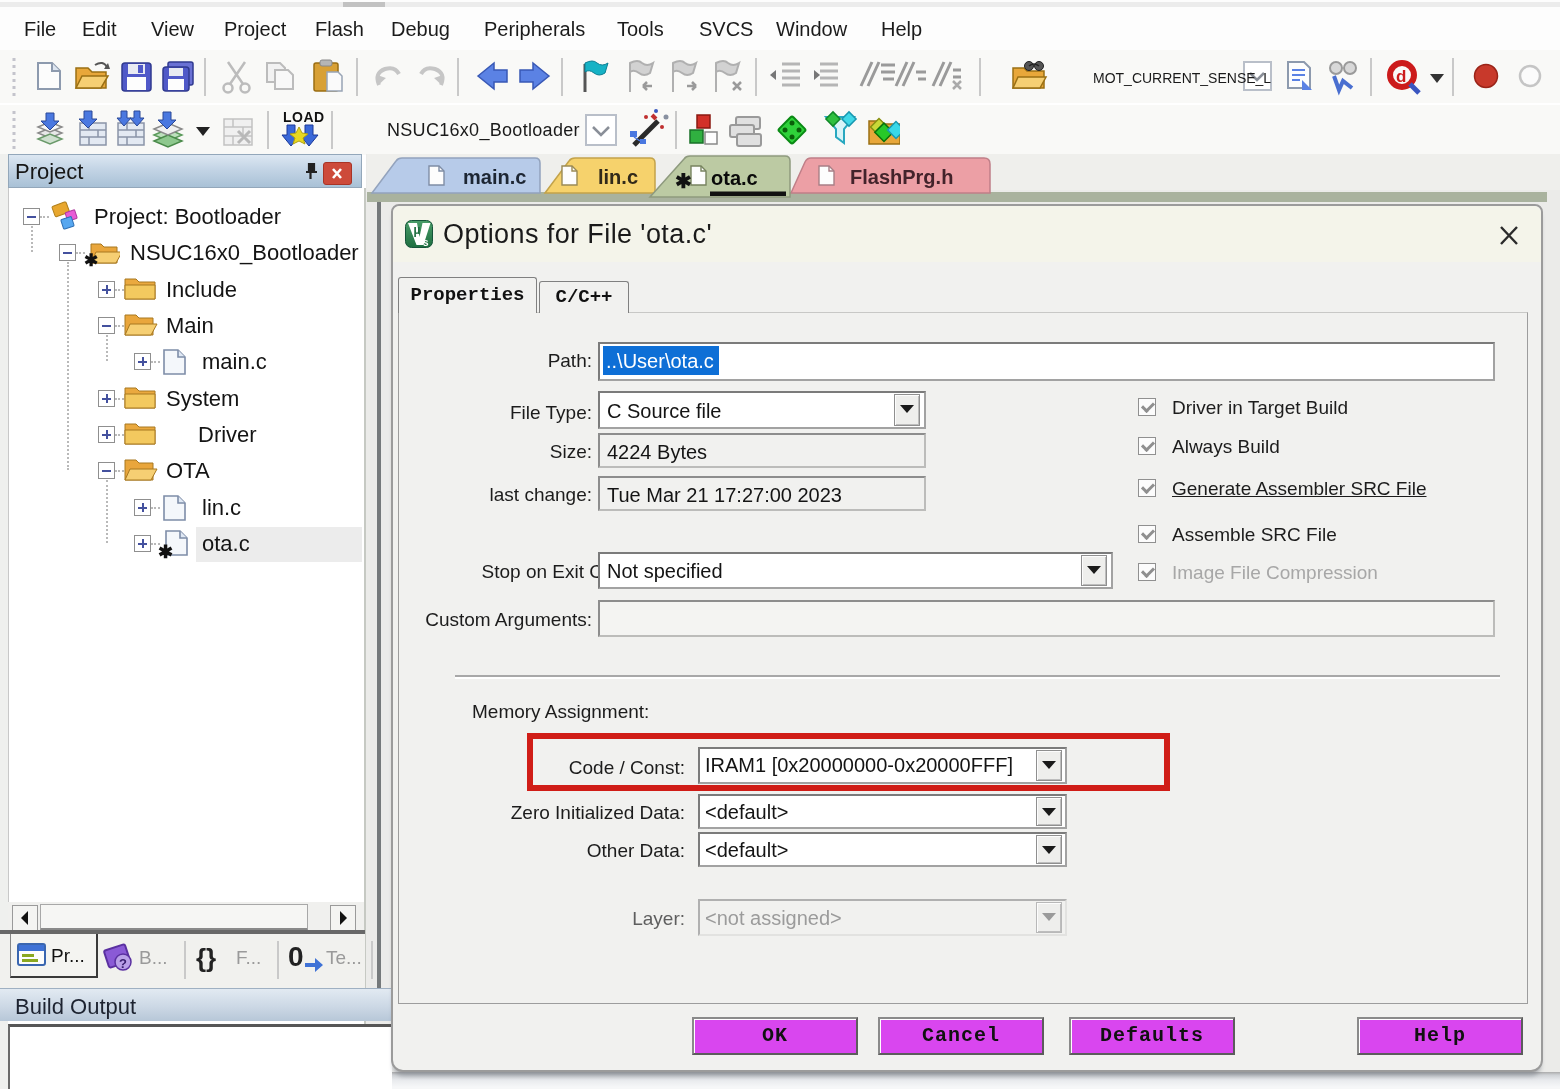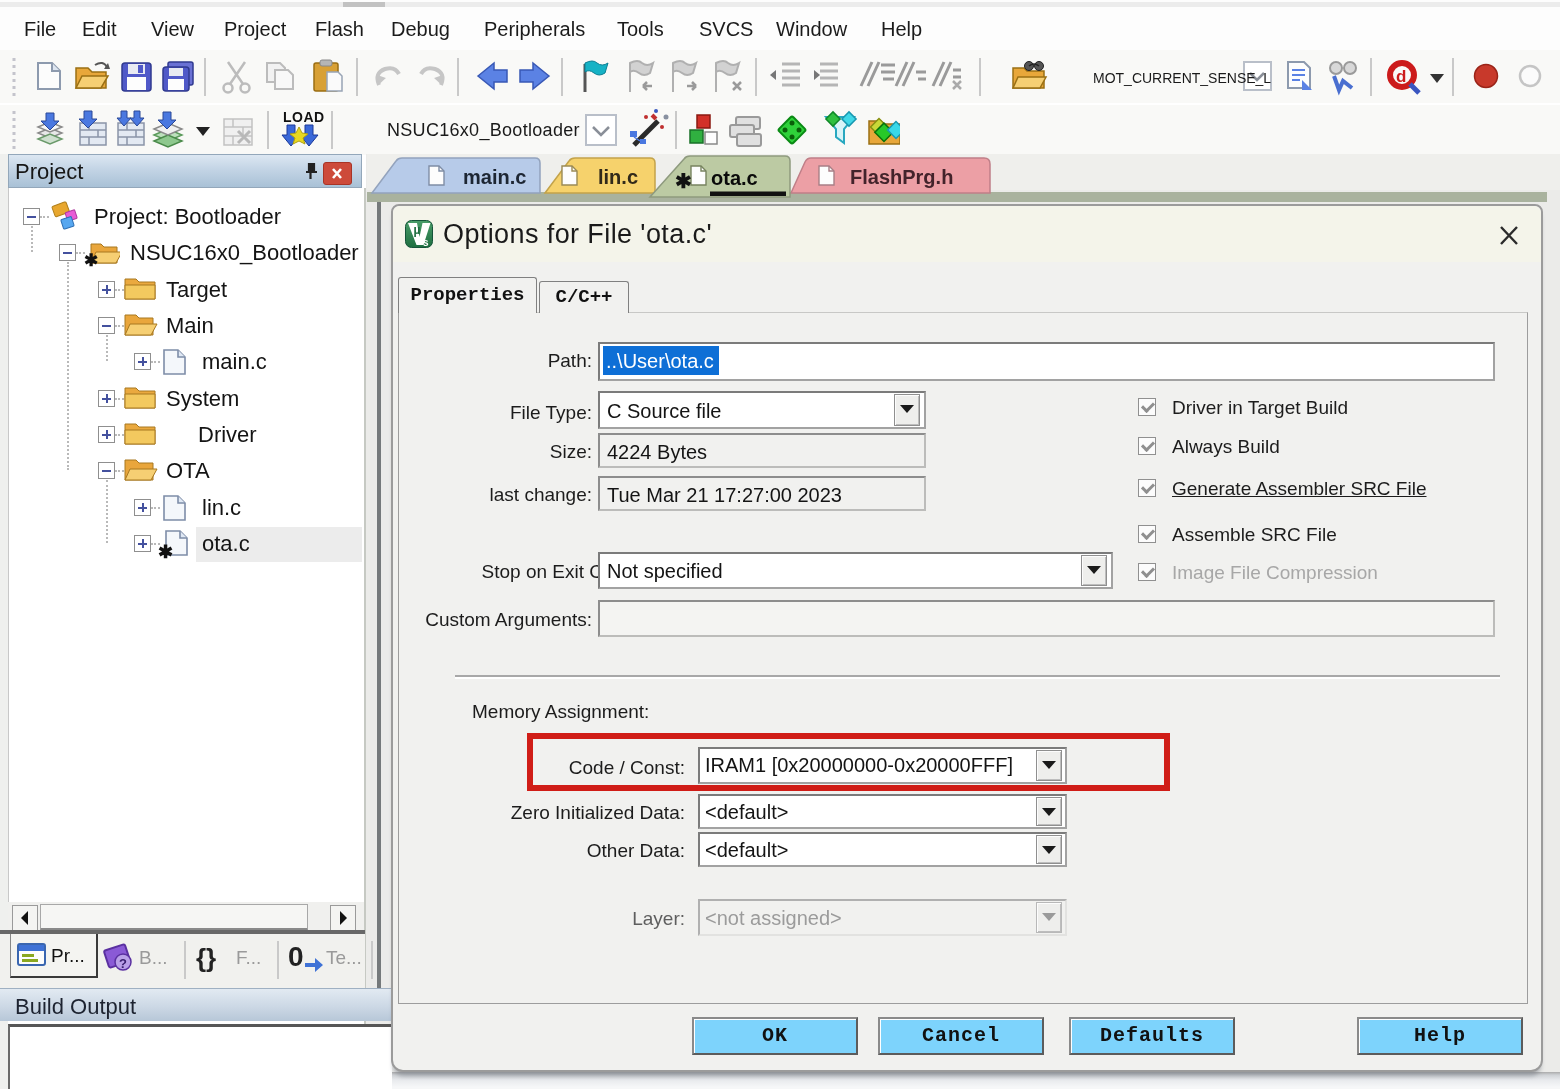--- a/index.html
+++ b/index.html
@@ -39,21 +39,21 @@
   .cbtn{position:absolute;width:26px;background:#eeeeec;box-sizing:border-box;
       border:1px solid #8f8f8f;box-shadow:inset 1px 1px 0 #fcfcfc, inset -1px -1px 0 #bdbdbd;}
   .cbtn:after{content:"";position:absolute;left:5px;top:10px;border:7px solid transparent;
       border-top:8px solid #1a1a1a;}
   .cbtn.dis:after{border-top-color:#9a9a9a;}
   .cb{position:absolute;width:18px;height:18px;background:#fcfcfc;border:1px solid #909090;
       box-sizing:border-box;}
   .cb:after{content:"";position:absolute;left:3px;top:3px;width:9px;height:5px;
       border-left:3px solid #8f8f8f;border-bottom:3px solid #8f8f8f;transform:rotate(-45deg);}
   .cblbl{position:absolute;font-size:19px;color:#1c1c1c;white-space:nowrap;}
-  .btn{position:absolute;width:166px;height:38px;background:#7dd3fc;box-sizing:border-box;
+  .btn{position:absolute;width:166px;height:38px;background:#d946ef;box-sizing:border-box;
       border:2px solid #8a8a8a;border-right-color:#5c5c5c;border-bottom-color:#5c5c5c;
       box-shadow:inset 1px 1px 0 #ffffff;
       font-family:"Liberation Mono",monospace;font-weight:bold;font-size:20px;letter-spacing:1px;color:#111;
       text-align:center;line-height:34px;}
 </style>
 </head>
 <body>
 <div id="root">
   
   <div class="abs menu"></div>
@@ -396,21 +396,21 @@
     <path d="M17 2 v7 h7" fill="#dfe8f4" stroke="#7e8da8" stroke-width="1.6"></path>
   </svg>
   <svg class="abs" style="left:158px;top:529px" width="32" height="32" viewBox="0 0 32 32">
     <path d="M8 2 h14 l7 7 v17 h-21 Z" fill="#f4f7fb" stroke="#7e8da8" stroke-width="1.6"></path>
     <path d="M22 2 v7 h7" fill="#dfe8f4" stroke="#7e8da8" stroke-width="1.6"></path>
     <text x="0" y="29" font-size="18" font-weight="bold" fill="#111">✱</text>
   </svg>
   
   <div class="trow" style="left:94px;top:204px;">Project: Bootloader</div>
   <div class="trow" style="left:130px;top:240px;">NSUC16x0_Bootloader</div>
-  <div class="trow" style="left:166px;top:277px;">Target</div>
+  <div class="trow" style="left:166px;top:277px;">Include</div>
   <div class="trow" style="left:166px;top:313px;">Main</div>
   <div class="trow" style="left:202px;top:349px;">main.c</div>
   <div class="trow" style="left:166px;top:386px;">System</div>
   <div class="trow" style="left:166px;top:422px;margin-left:32px;">Driver</div>
   <div class="trow" style="left:166px;top:458px;">OTA</div>
   <div class="trow" style="left:202px;top:495px;">lin.c</div>
   <div class="trow" style="left:202px;top:531px;">ota.c</div>
 
   
   <div class="abs" style="left:364px;top:188px;width:2px;height:901px;background:#c6c9c3"></div>

